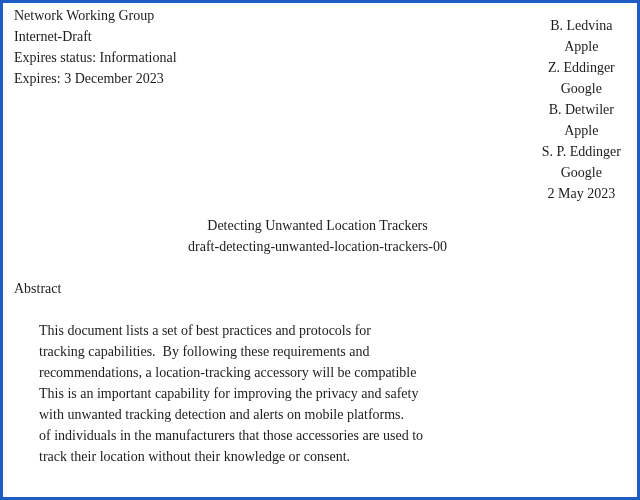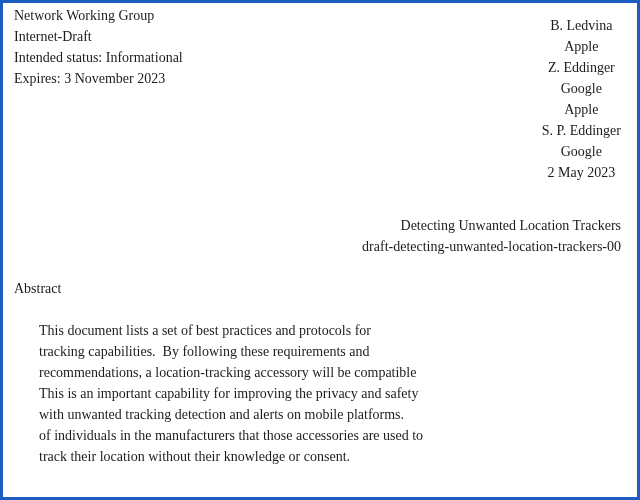--- a/index.html
+++ b/index.html
@@ -37,49 +37,50 @@
     text-align: left;
   }
   .header-right {
     position: absolute;
     top: 10px;
     right: 0;
     text-align: center;
   }
   .title-block {
     margin-top: 21px; 
-    text-align: right;
+    text-align: center;
   }
   .abstract-heading {
     margin-top: 21px; 
     white-space: pre;
   }
   .abstract-body {
     margin-top: 21px; 
     padding-left: 25px; 
   }
 </style>
 </head>
 <body>
 
 <div class="frame" style="border-color: rgb(29, 92, 192);">
   <div class="page">
 
     <div class="doc-header">
       <div class="header-left">
         <div class="line">Network Working Group</div>
         <div class="line">Internet-Draft</div>
-        <div class="line">Intended status: Informational</div>
-        <div class="line">Expires: 3 November 2023</div>
+        <div class="line">Expires status: Informational</div>
+        <div class="line">Expires: 3 December 2023</div>
       </div>
       <div class="header-right">
         <div class="line">B. Ledvina</div>
         <div class="line">Apple</div>
         <div class="line">Z. Eddinger</div>
         <div class="line">Google</div>
+        <div class="line">B. Detwiler</div>
         <div class="line">Apple</div>
         <div class="line">S. P. Eddinger</div>
         <div class="line">Google</div>
         <div class="line">2 May 2023</div>
       </div>
     </div>
 
     <div class="title-block">
       <div class="line">Detecting Unwanted Location Trackers</div>
       <div class="line">draft-detecting-unwanted-location-trackers-00</div>

